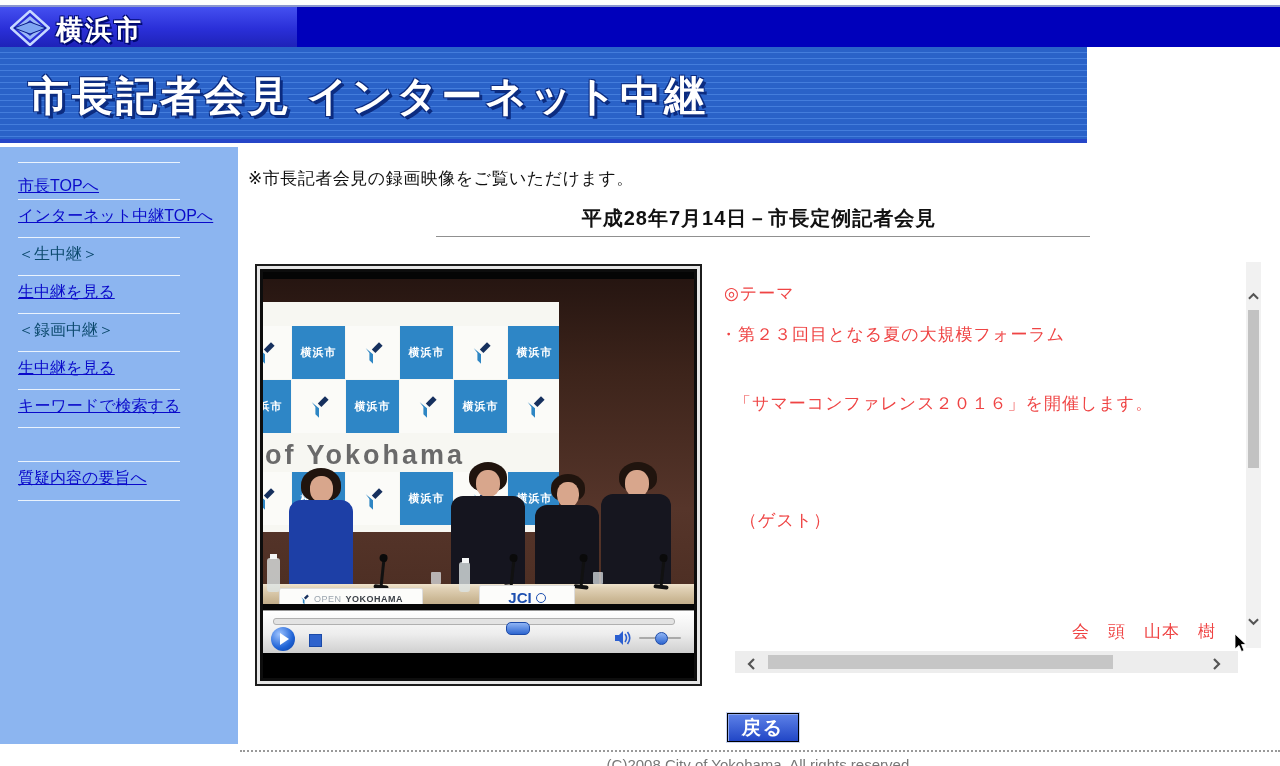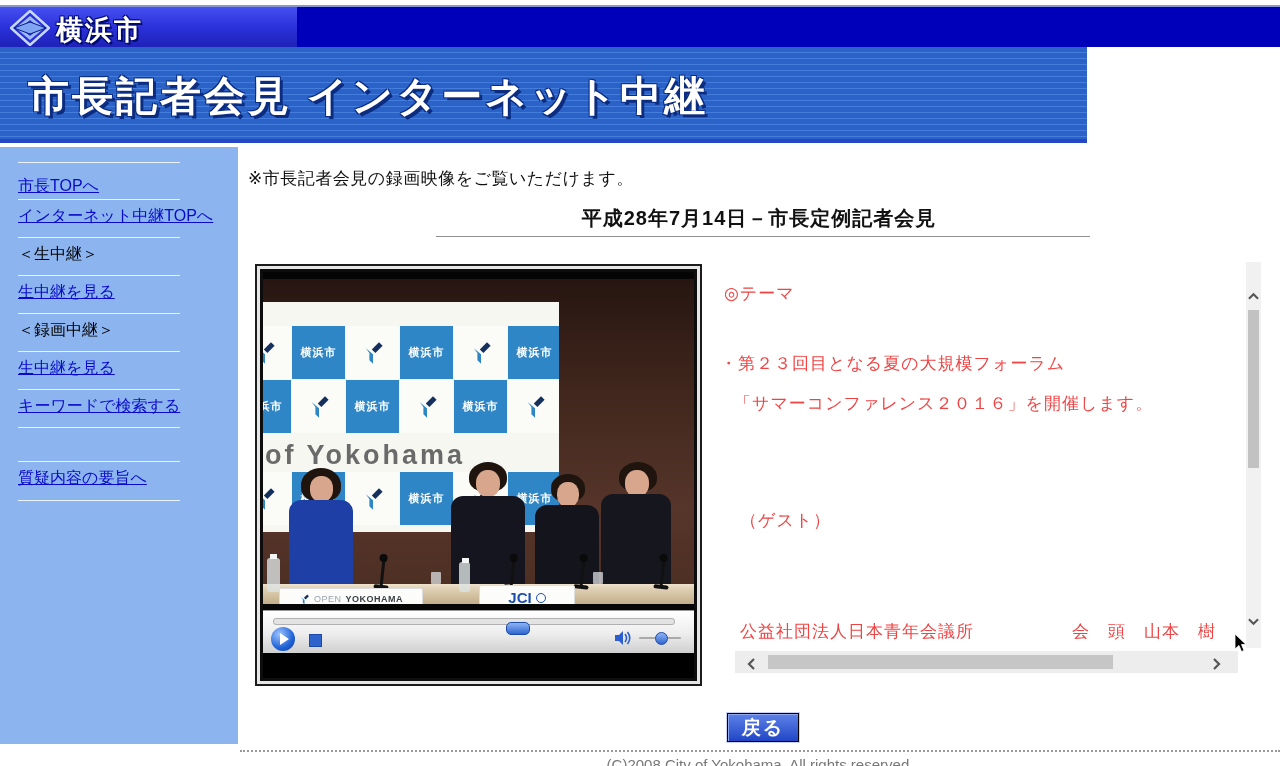--- a/index.html
+++ b/index.html
@@ -25,21 +25,21 @@
     background:repeating-linear-gradient(180deg,#2A62C8 0px,#2A62C8 5px,#447DDC 5px,#447DDC 6px);
     border-bottom:4px solid #2646C8;}
   #banner-title{left:28px;top:22px;font-size:41px;font-weight:bold;color:#fff;letter-spacing:3px;
     text-shadow:3px 3px 0 #0C2C80,-1px -1px 0 #0C2C80,1px -1px 0 #0C2C80,-1px 1px 0 #0C2C80;}
 
   
   #sidebar{left:0;top:147px;width:238px;height:597px;background:#8CB5F0;}
   .side-sep{position:absolute;left:18px;width:162px;height:1px;background:#EAF3FD;}
   .side-item{position:absolute;left:18px;height:20px;font-size:16px;white-space:nowrap;}
   .side-link{color:#0A0ACA;text-decoration:underline;cursor:pointer;}
-  .side-green{color:#000000;}
+  .side-green{color:#0c4a6e;}
 
   
   #note{left:248px;top:167px;font-size:17px;color:#111;letter-spacing:0.5px;}
   #page-title{left:248px;top:205px;width:1022px;text-align:center;font-size:20px;font-weight:bold;color:#111;letter-spacing:1px;}
   #title-rule{left:436px;top:236px;width:654px;height:1px;background:#909090;}
 
   
   #video-frame{left:255px;top:264px;width:437px;height:412px;border:2px solid #1c1c1c;background:#E6E6E6;padding:3px;}
   #video-inner{border:3px solid #0d0d0d;width:431px;height:406px;background:#000;position:relative;overflow:hidden;}
 
@@ -300,25 +300,24 @@
         </svg>
       </div>
       <div id="vol-track" class="abs"></div>
       <div id="vol-thumb" class="abs"></div>
     </div>
 
   </div>
 </div>
 
 <div class="panel-text" style="left:724px;top:282px">◎テーマ</div>
-<div class="panel-text" style="left:720px;top:352px">・第２３回目となる夏の大規模フォーラム</div>
+<div class="panel-text" style="left:720px;top:323px">・第２３回目となる夏の大規模フォーラム</div>
 <div class="panel-text" style="left:734px;top:392px">「サマーコンファレンス２０１６」を開催します。</div>
 <div class="panel-text" style="left:740px;top:509px">（ゲスト）</div>
 <div id="guest-row" class="abs">
-  <span class="panel-text" style="left:0;top:0">公益社団法人日本青年会議所</span>
   <span class="panel-text" id="guest-title">会　頭　山本　樹</span>
 </div>
 
 <div id="vscroll" class="abs">
   <div id="vscroll-up">
     <svg width="11" height="8" viewBox="0 0 12 8">
         <polyline points="1,7 6,2 11,7" fill="none" stroke="#555" stroke-width="2.2"></polyline>
       </svg>
   </div>
   <div id="vscroll-thumb"></div>

